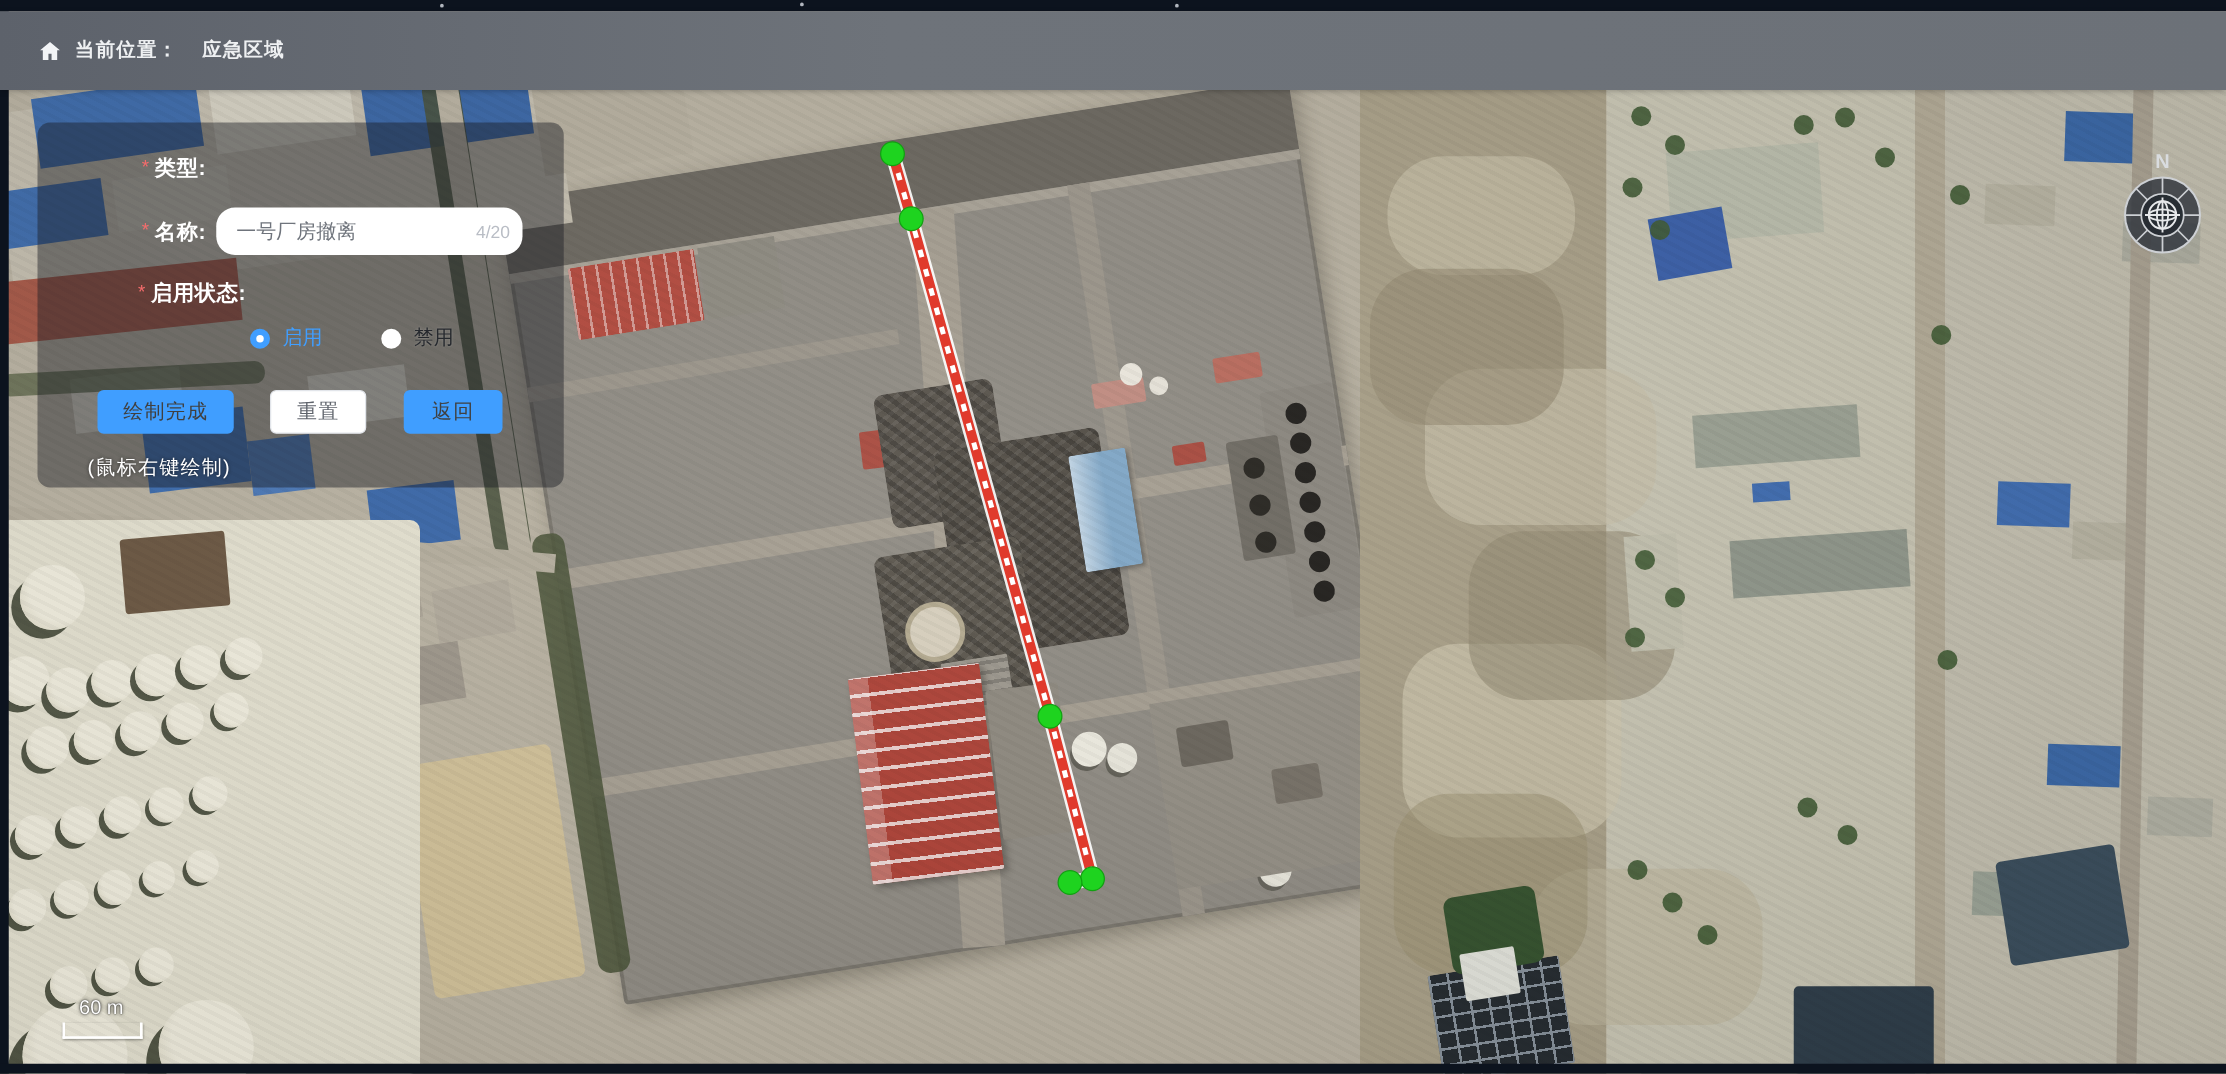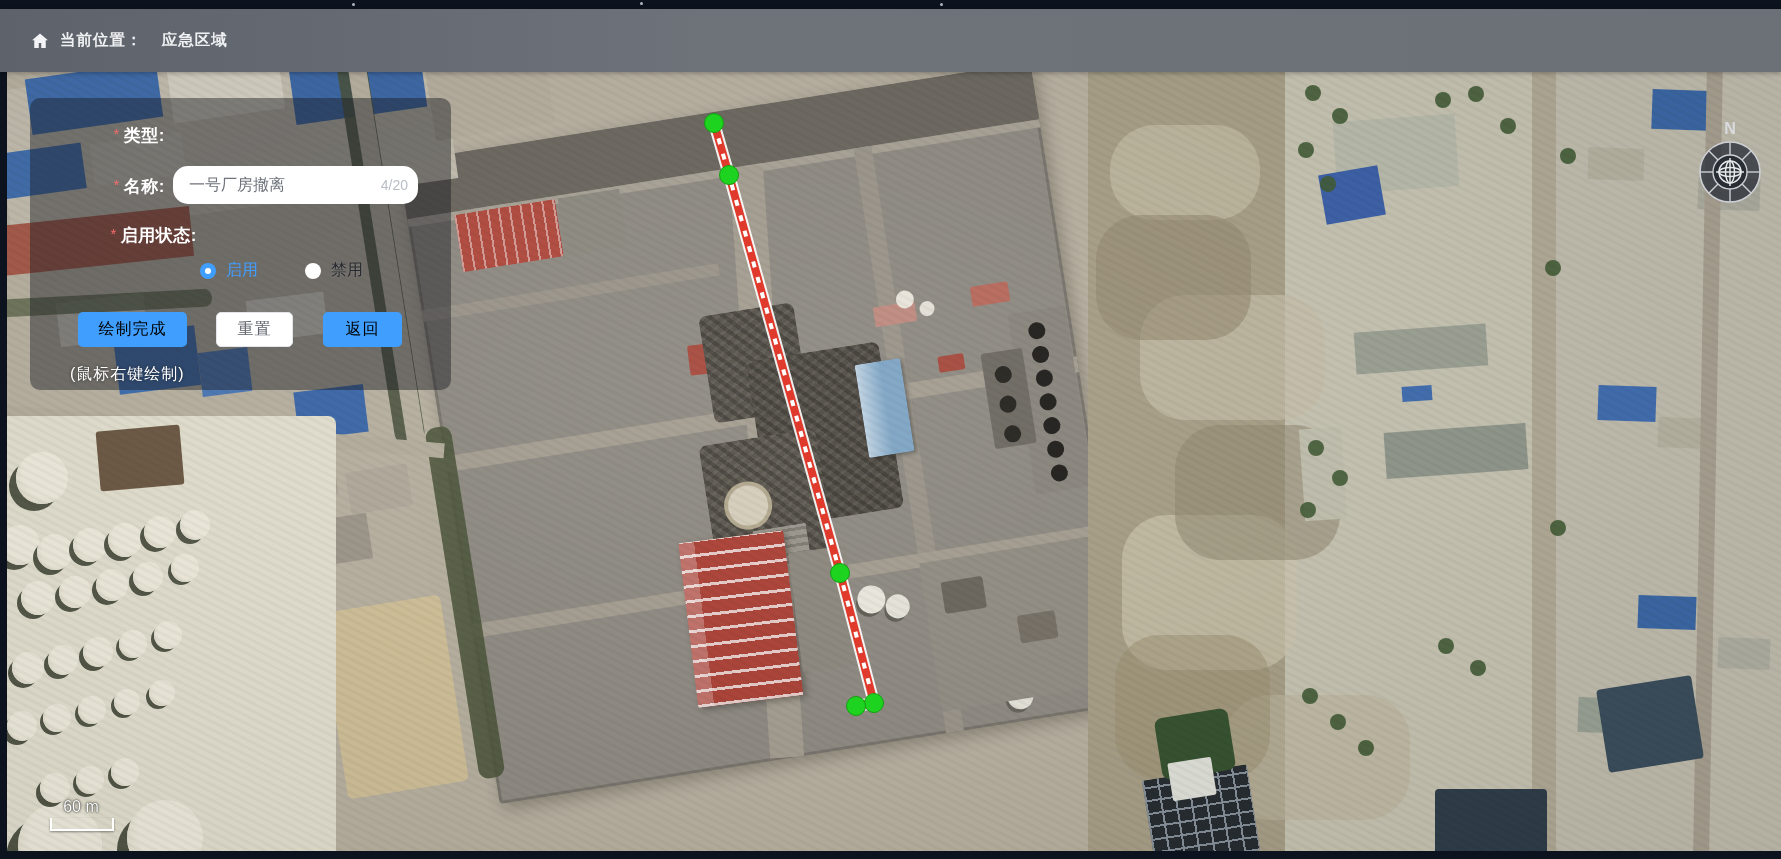--- a/index.html
+++ b/index.html
@@ -61,21 +61,21 @@
   .radio{display:flex;align-items:center;cursor:pointer;}
   .rdot{width:16px;height:16px;border-radius:50%;background:#fff;flex:none;}
   .rdot.sel{background:#409EFF;position:relative;}
   .rdot.sel::after{content:'';position:absolute;left:5px;top:5px;width:6px;height:6px;border-radius:50%;background:#fff;}
   .rlabel{font-size:16px;margin-left:10px;}
   .rlabel.on{color:#409EFF;}
   .rlabel.off{color:#26292e;text-shadow:0 0 2px rgba(255,255,255,.25);}
   .btn{position:absolute;top:214px;height:35px;border-radius:5px;font-size:16px;
     display:flex;align-items:center;justify-content:center;cursor:pointer;
     font-family:inherit;letter-spacing:1px;}
-  .btn-primary{background:#409EFF;color:#000000;border:none;}
+  .btn-primary{background:#409EFF;color:#404040;border:none;}
   .btn-plain{background:#fff;color:#5f646c;border:1px solid #e2e5ea;box-sizing:border-box;}
   .hint{position:absolute;left:40px;top:266px;color:#fff;font-size:16px;letter-spacing:1px;
     text-shadow:0 0 3px rgba(0,0,0,.6);}
 </style>
 </head>
 <body>
 
 <div class="stage">
 
   <div id="terrain">

